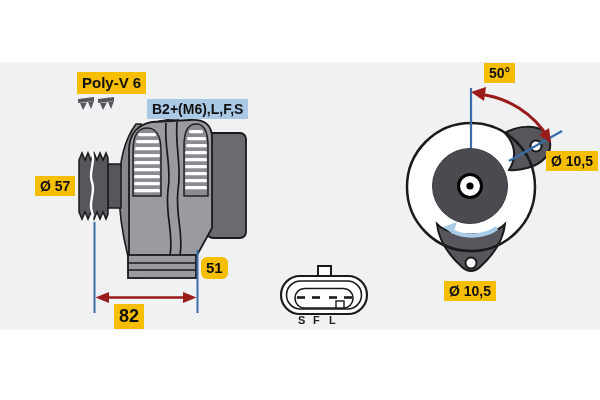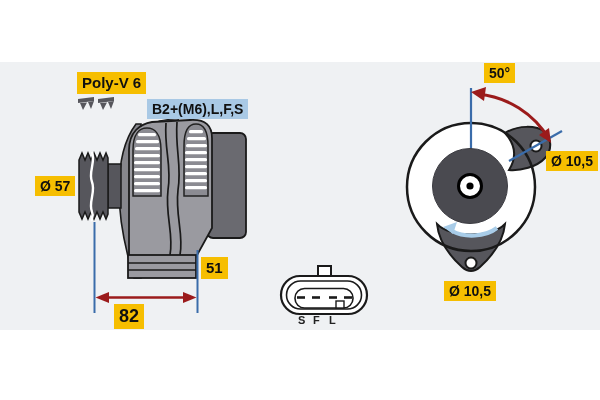--- a/index.html
+++ b/index.html
@@ -147,21 +147,21 @@
       </g>
     </g>
   </svg>
 
   <div class="lbl" style="left:77px; top:72px; font-size:15px;">Poly-V 6</div>
 
   <div class="lbl blue" style="left:147px; top:99px; font-size:14px;">B2+(M6),L,F,S</div>
 
   <div class="lbl" style="left:35px; top:176px; font-size:14px;">Ø 57</div>
 
-  <div class="lbl" style="left:201px; top:257px; font-size:15px;">51</div>
+  <div class="lbl" style="left:201px; top:257px; font-size:15px;border-radius:6px;">51</div>
 
   <div class="lbl" style="left:114px; top:304px; font-size:18px;">82</div>
 
   <div class="lbl" style="left:484px; top:63px; font-size:14px;">50°</div>
 
   <div class="lbl" style="left:546px; top:151px; font-size:14px;">Ø 10,5</div>
 
   <div class="lbl" style="left:444px; top:281px; font-size:14px;">Ø 10,5</div>
 
   <span class="pin-label" style="left:298px; top:314px;">S</span>

